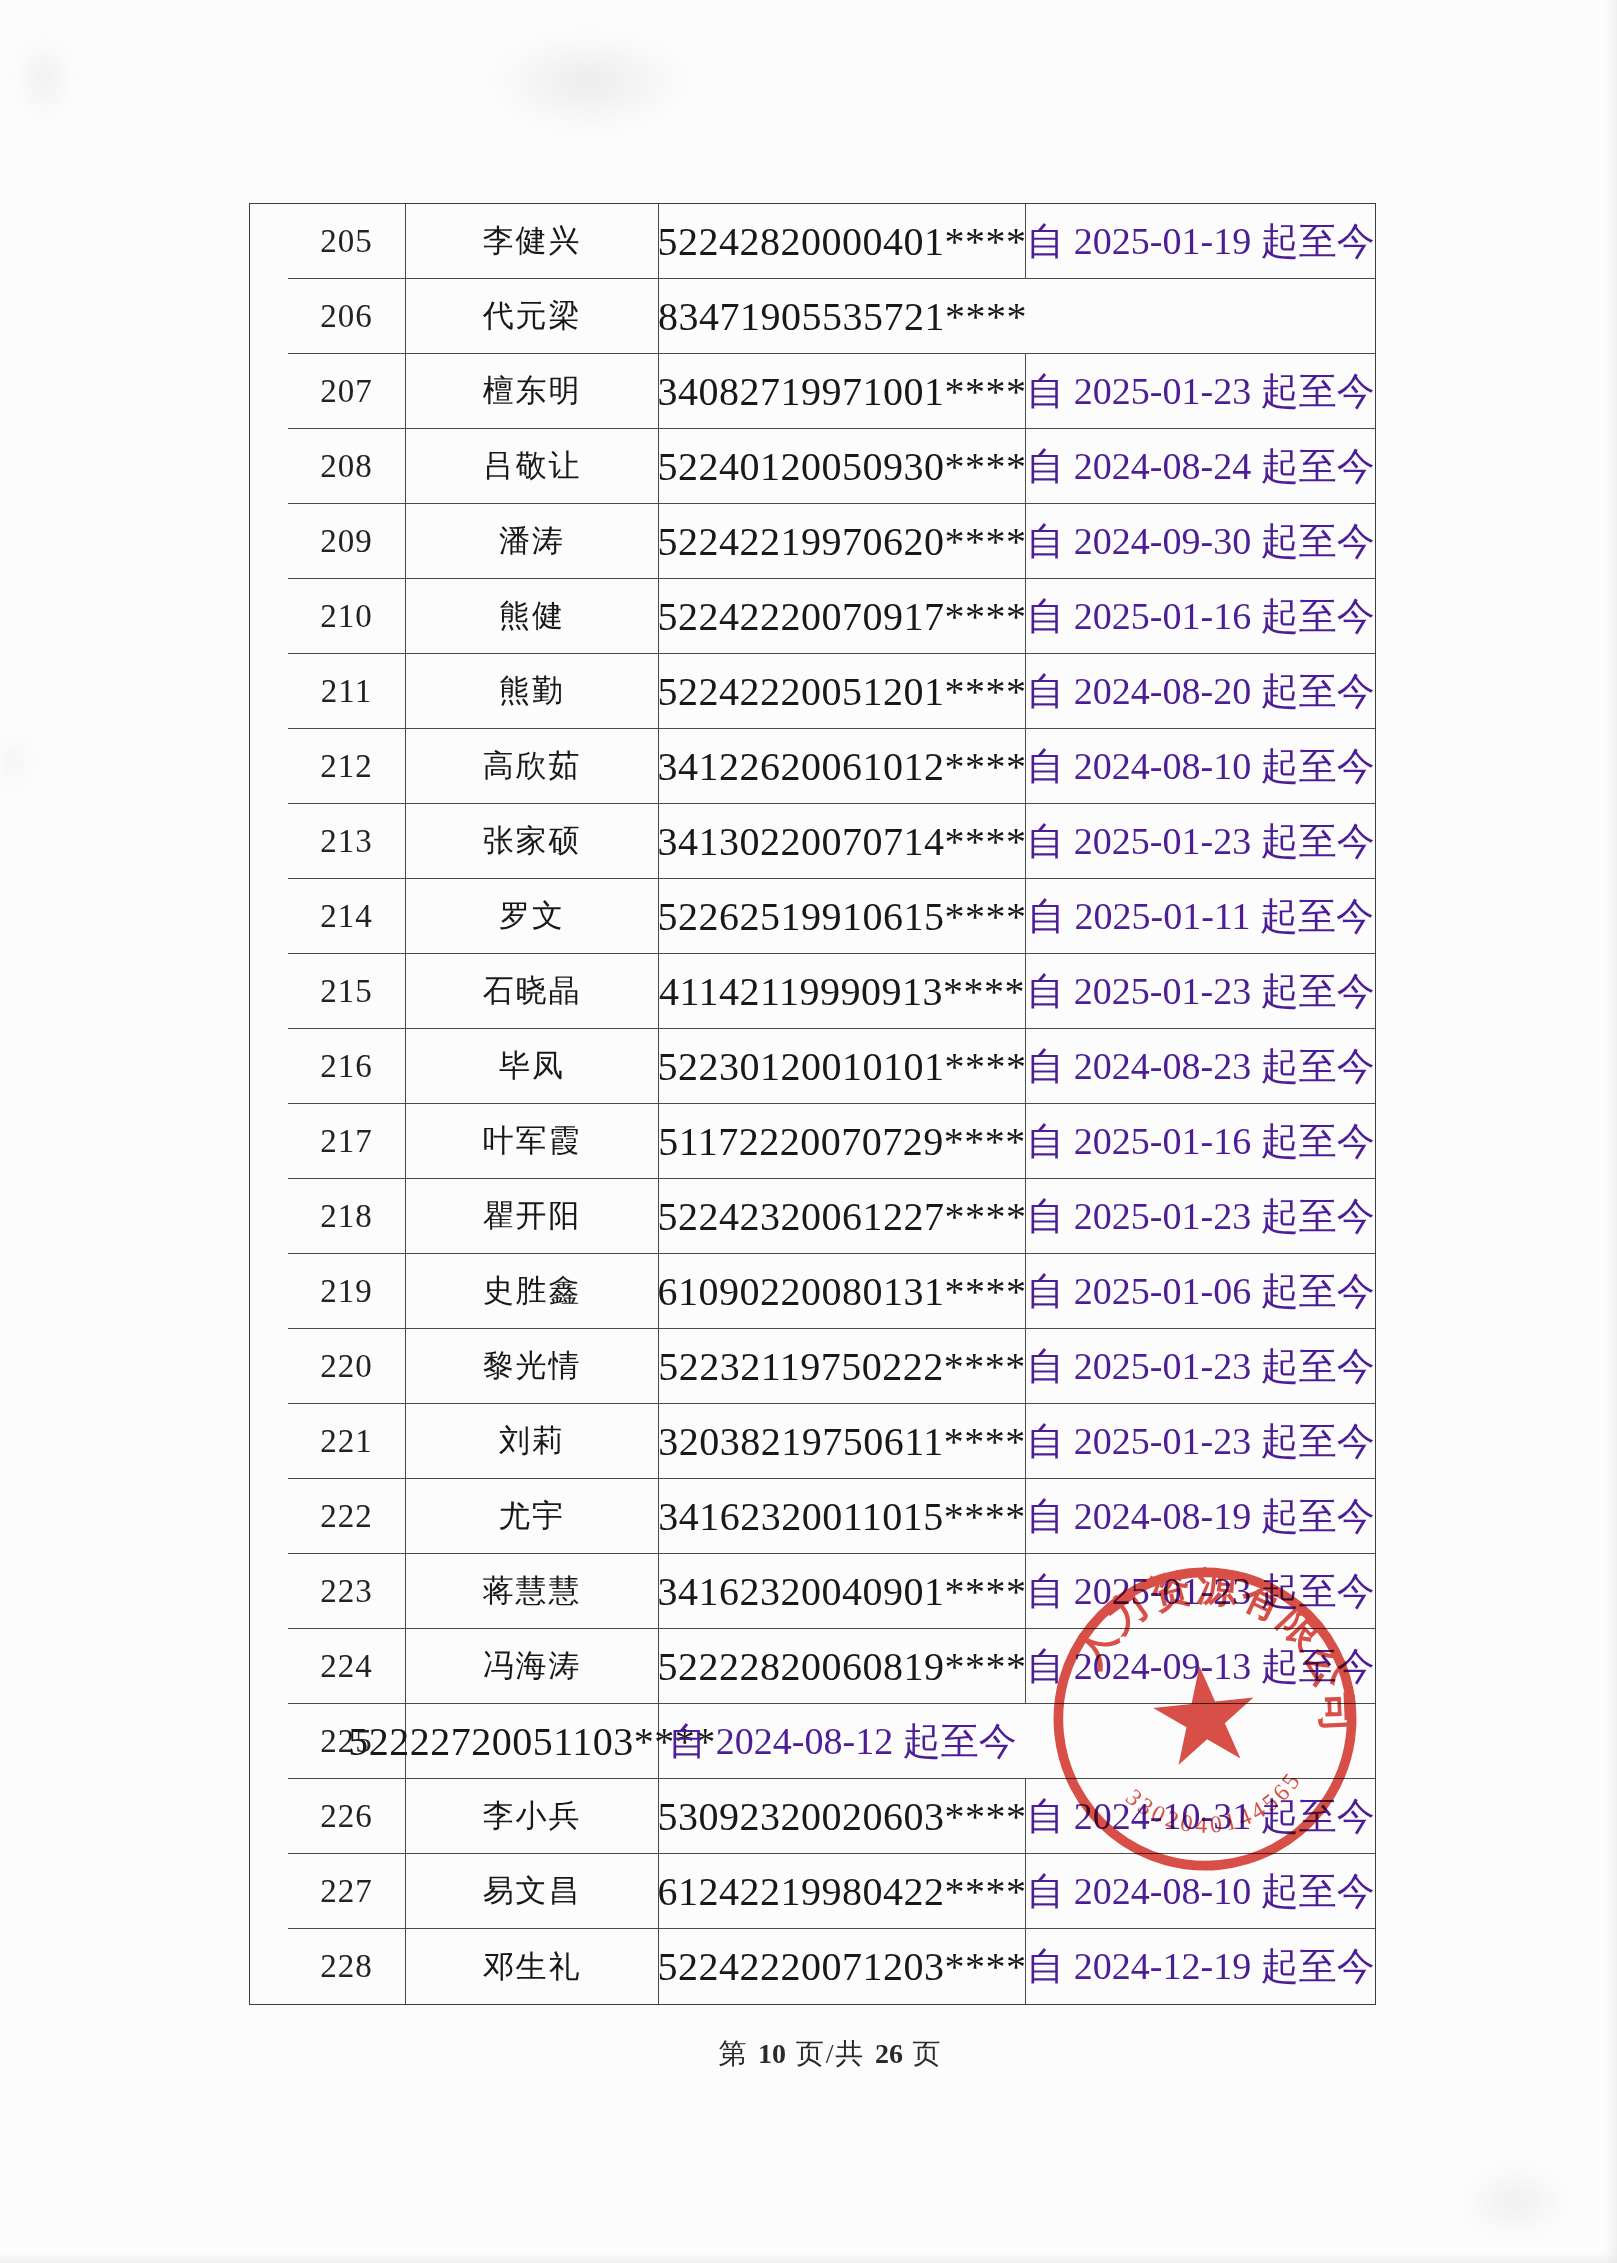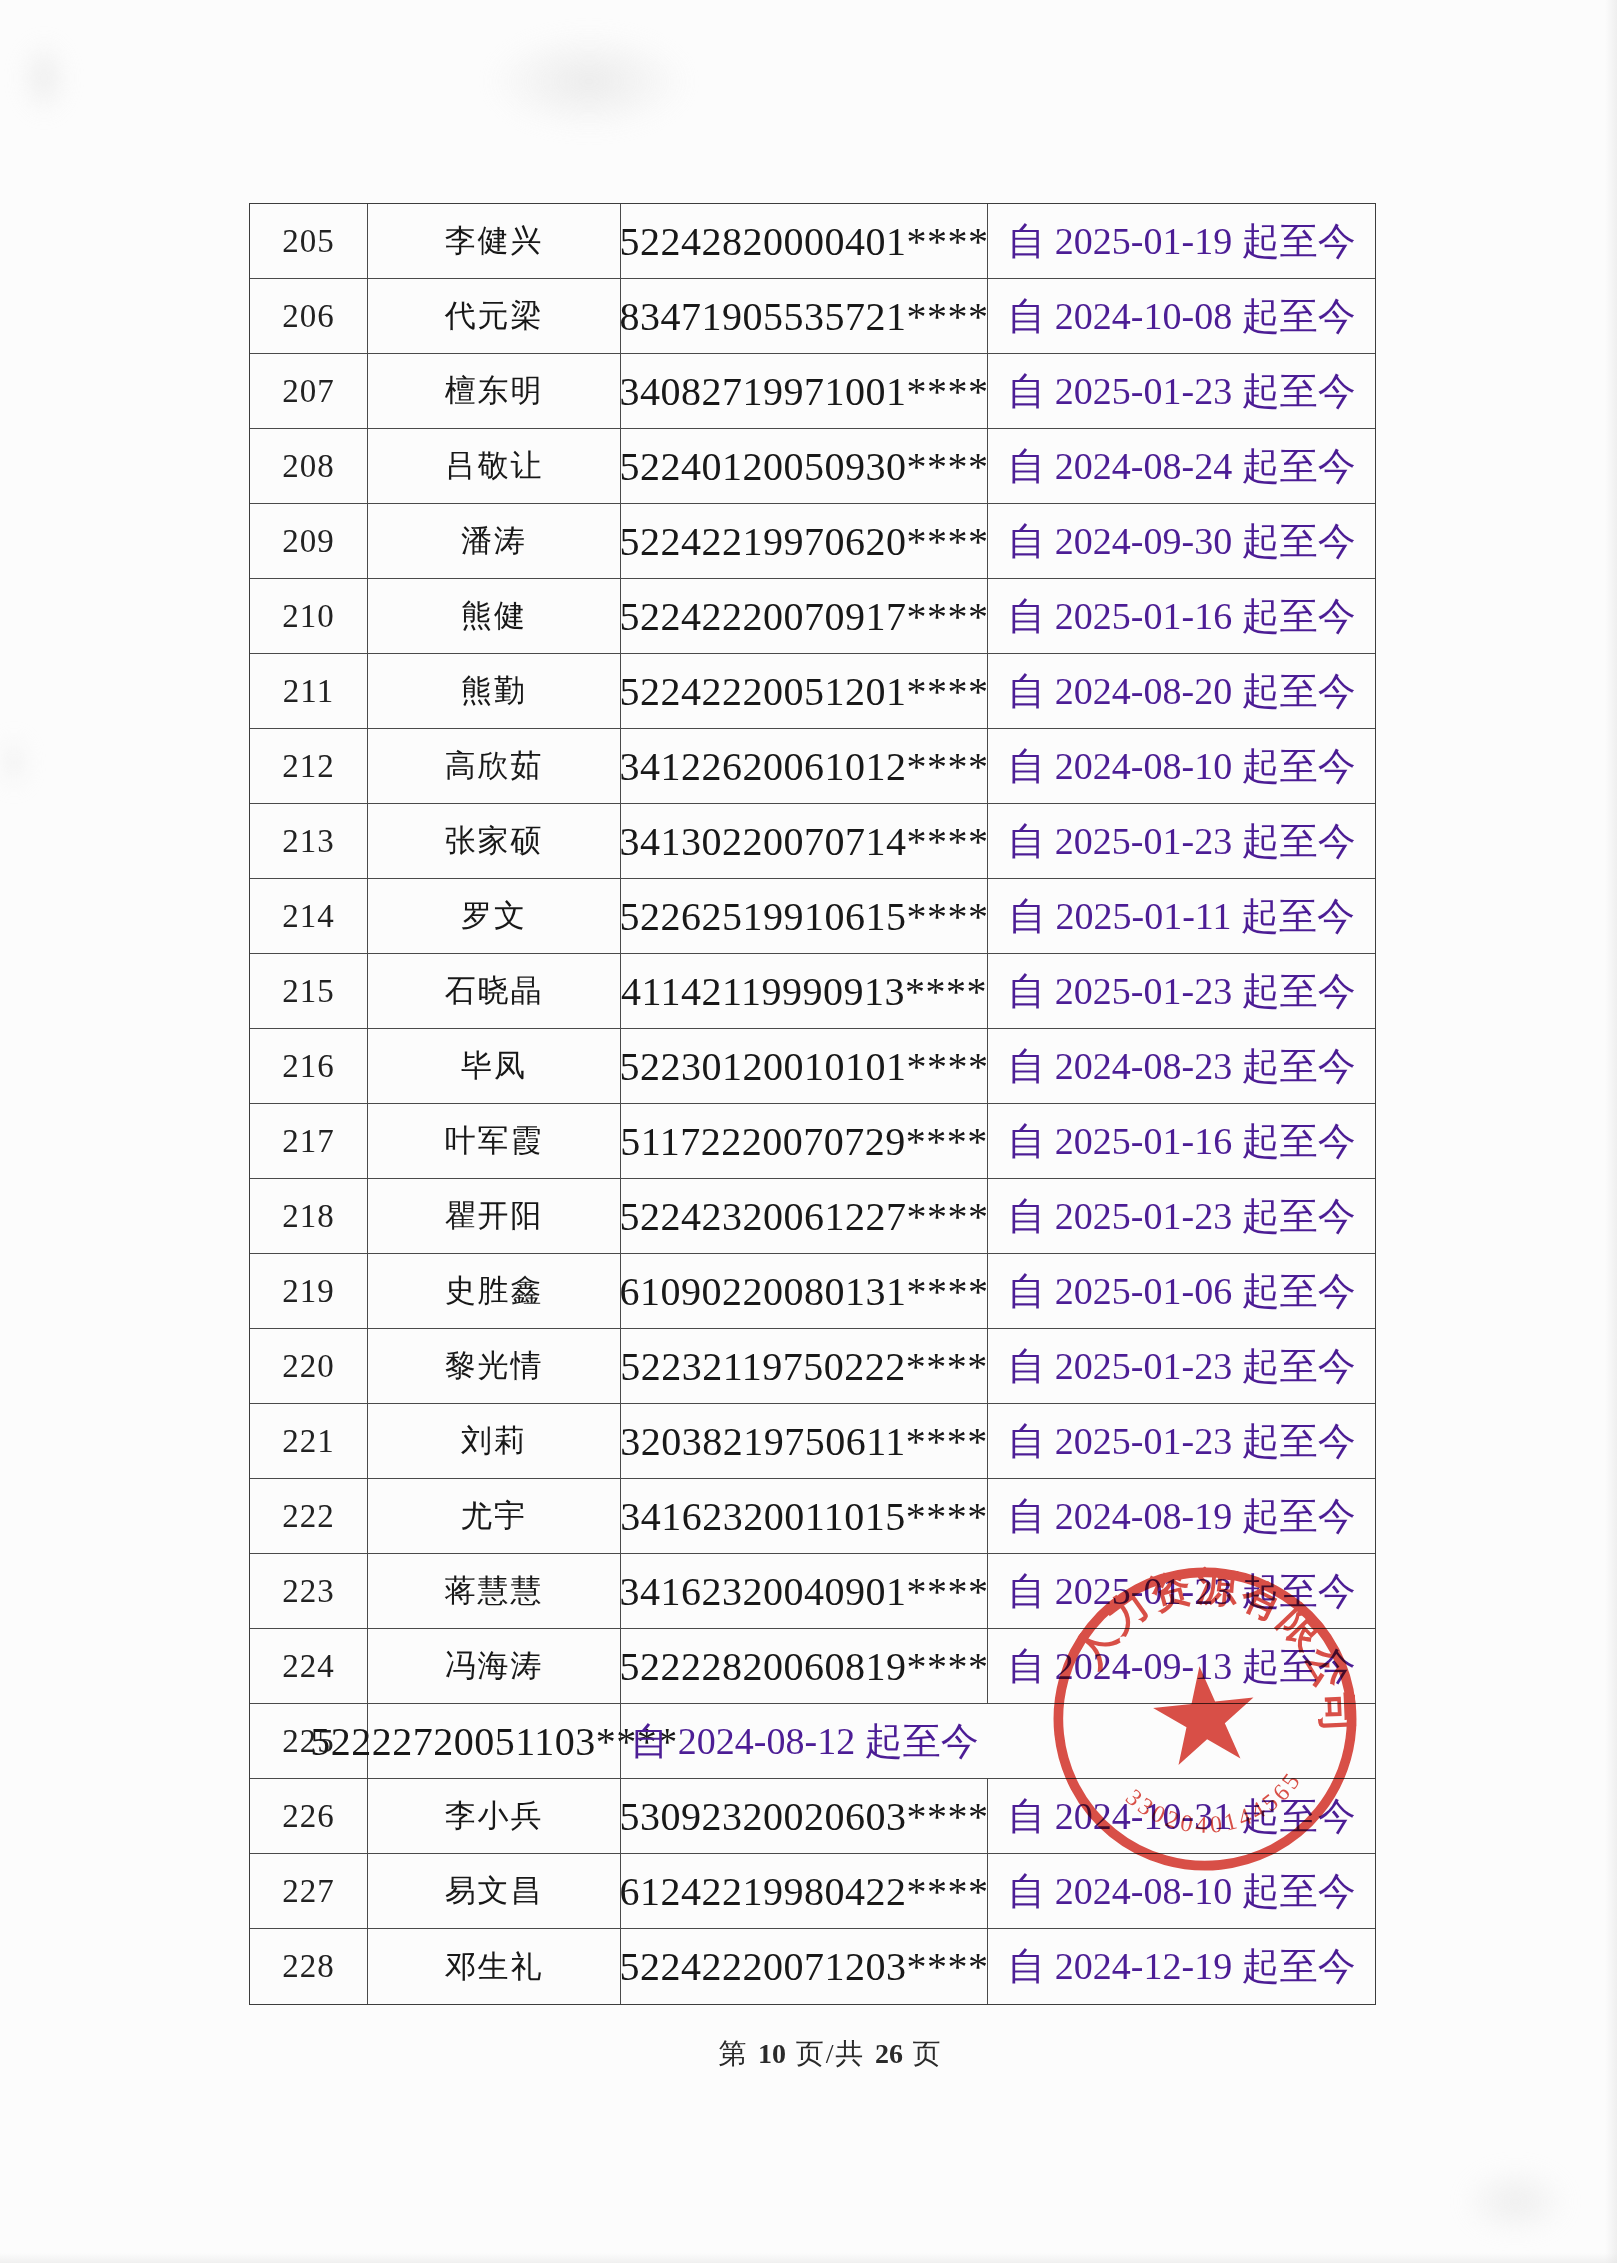--- a/index.html
+++ b/index.html
@@ -29,20 +29,21 @@
 
   
   #roster{
     position:absolute;left:249px;top:203px;
     width:1127px;height:1802px;
     box-sizing:border-box;
     border:1.9px solid #3d3d3d;
     display:grid;
     grid-template-rows:repeat(24,1fr);
     background:transparent;
+    padding-left:38px;
   }
   .t-row{
     display:grid;
     grid-template-columns:118px 253px 367px 1fr;
     border-bottom:1.9px solid #4a4a4a;
     min-height:0;
   }
   .t-row:last-child{border-bottom:none;}
   .t-cell{
     display:flex;align-items:center;justify-content:center;
@@ -91,21 +92,20 @@
       <div class="t-row">
         <div class="t-cell cell-index">205</div>
         <div class="t-cell cell-name">李健兴</div>
         <div class="t-cell cell-id">52242820000401****</div>
         <div class="t-cell cell-period">自 2025-01-19 起至今</div>
       </div>
       <div class="t-row">
         <div class="t-cell cell-index">206</div>
         <div class="t-cell cell-name">代元梁</div>
         <div class="t-cell cell-id">83471905535721****</div>
-        <div class="t-cell cell-period">自 2024-10-08 起至今</div>
       </div>
       <div class="t-row">
         <div class="t-cell cell-index">207</div>
         <div class="t-cell cell-name">檀东明</div>
         <div class="t-cell cell-id">34082719971001****</div>
         <div class="t-cell cell-period">自 2025-01-23 起至今</div>
       </div>
       <div class="t-row">
         <div class="t-cell cell-index">208</div>
         <div class="t-cell cell-name">吕敬让</div>

